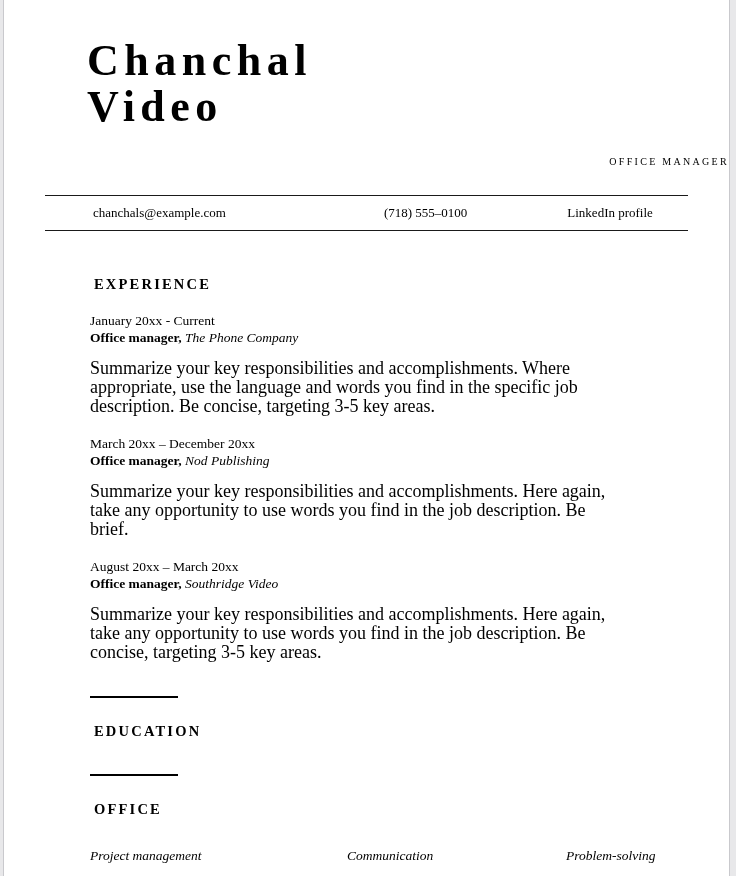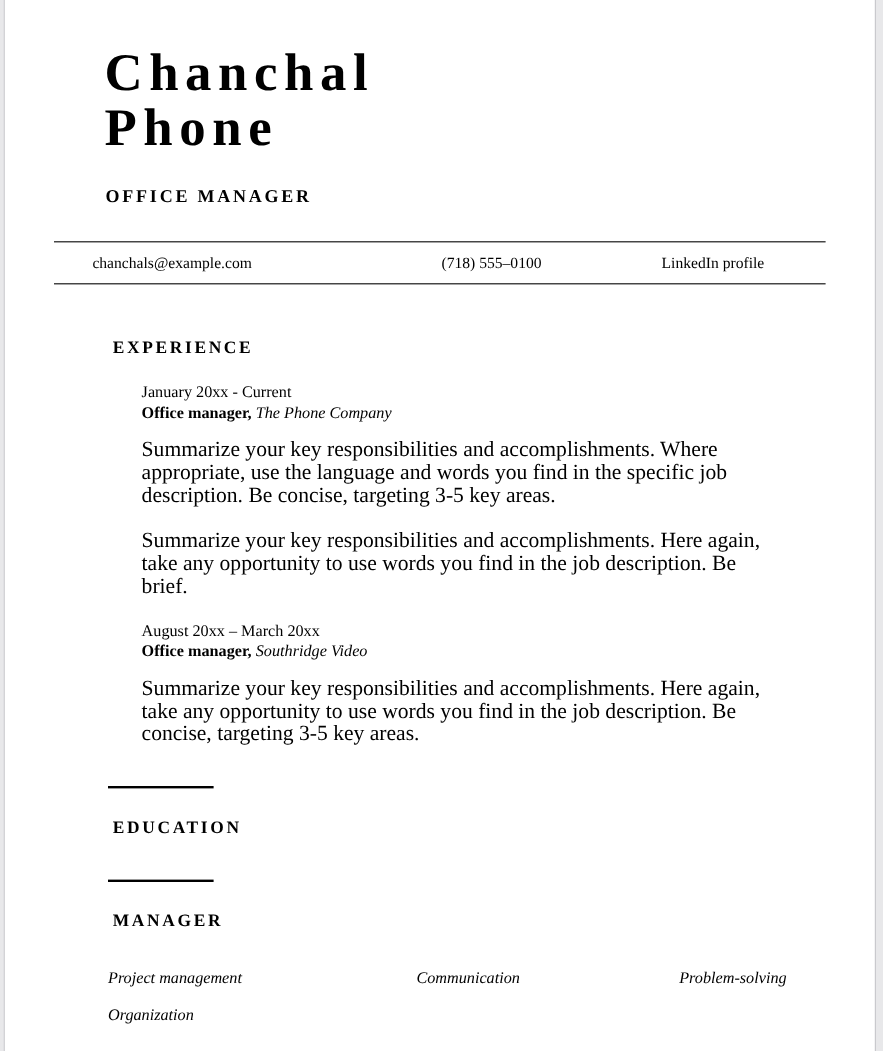--- a/index.html
+++ b/index.html
@@ -37,59 +37,60 @@
     font-family: "Liberation Serif", serif;
     font-weight: 700;
     font-size: 44px;
     line-height: 46px;
     letter-spacing: 5.5px;
     margin: 0 0 0 83px;
     white-space: pre-line;
   }
   .job-subtitle {
     font-family: "Liberation Serif", serif;
-    font-weight: 700;
-    font-size: 15px;
+    font-weight: 400;
+    font-size: 10px;
     letter-spacing: 2.3px;
     margin: 26px 0 0 84px;
+    text-align: right;
   }
 
   
   .contact-bar {
     margin: 28px 41px 0 41px;
     border-top: 1px solid #1a1a1a;
     border-bottom: 1px solid #1a1a1a;
     height: 34px;
     display: flex;
     align-items: center;
   }
   .contact-item {
     font-size: 13px;
     line-height: 16px;
     white-space: nowrap;
   }
-  .contact-item.c1 { margin-left: 32px; }
+  .contact-item.c1 { margin-left: 48px; }
   .contact-item.c2 { margin-left: 158px; }
   .contact-item.c3 { margin-left: 100px; }
 
   
   .content { padding: 0 0 0 86px; }
 
   .section-title {
     font-family: "Liberation Serif", serif;
     font-weight: 700;
     font-size: 14.5px;
     letter-spacing: 2.2px;
     margin: 4px;
   }
   .sec-experience { margin-top: 45px; }
   .sec-education  { margin-top: 25px; }
   .sec-skills     { margin-top: 25px; }
 
-  .entry { margin-top: 19px; margin-left: 28px; }
+  .entry { margin-top: 19px; }
   .entry-dates {
     font-size: 13.5px;
     line-height: 17px;
   }
   .entry-role {
     font-size: 13.5px;
     line-height: 17px;
   }
   .entry-role .role { font-weight: 700; }
   .entry-role .org  { font-style: italic; }
@@ -119,21 +120,21 @@
     font-style: italic;
   }
 </style>
 </head>
 <body>
 
 <div class="page">
 
   <div class="header">
     <h1 class="name">Chanchal
-Phone</h1>
+Video</h1>
     <div class="job-subtitle">OFFICE MANAGER</div>
   </div>
 
   <div class="contact-bar">
     <span class="contact-item c1">chanchals@example.com</span>
     <span class="contact-item c2">(718) 555–0100</span>
     <span class="contact-item c3">LinkedIn profile</span>
   </div>
 
   <div class="content">
@@ -143,40 +144,45 @@
     <div class="entry">
       <div class="entry-dates">January 20xx - Current</div>
       <div class="entry-role">
         <span class="role">Office manager,</span>
         <span class="org">The Phone Company</span>
       </div>
       <p class="entry-desc">Summarize your key responsibilities and accomplishments. Where appropriate, use the language and words you find in the specific job description. Be concise, targeting 3-5 key areas.</p>
     </div>
 
     <div class="entry">
+      <div class="entry-dates">March 20xx – December 20xx</div>
+      <div class="entry-role">
+        <span class="role">Office manager,</span>
+        <span class="org">Nod Publishing</span>
+      </div>
       <p class="entry-desc narrow">Summarize your key responsibilities and accomplishments. Here again, take any opportunity to use words you find in the job description. Be brief.</p>
     </div>
 
     <div class="entry">
       <div class="entry-dates">August 20xx – March 20xx</div>
       <div class="entry-role">
         <span class="role">Office manager,</span>
         <span class="org">Southridge Video</span>
       </div>
       <p class="entry-desc narrow">Summarize your key responsibilities and accomplishments. Here again, take any opportunity to use words you find in the job description. Be concise, targeting 3-5 key areas.</p>
     </div>
 
     <div class="divider"></div>
 
     <h2 class="section-title sec-education">EDUCATION</h2>
 
 
     <div class="divider"></div>
 
-    <h2 class="section-title sec-skills">MANAGER</h2>
+    <h2 class="section-title sec-skills">OFFICE</h2>
 
     <div class="skills-grid">
       <div>Project management</div>
       <div>Communication</div>
       <div>Problem-solving</div>
       <div>Organization</div>
     </div>
 
   </div>
 </div>

